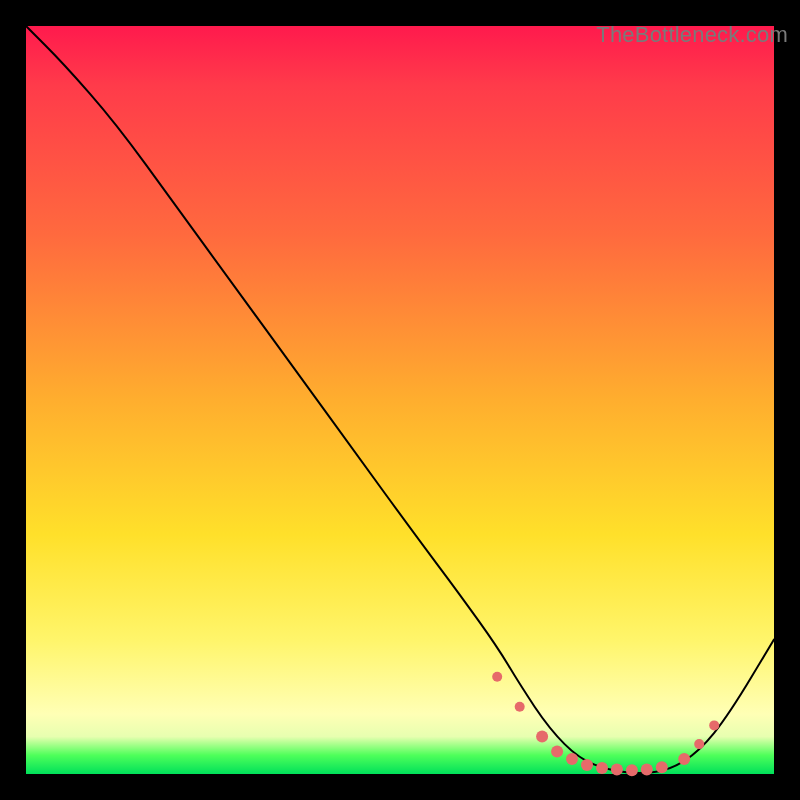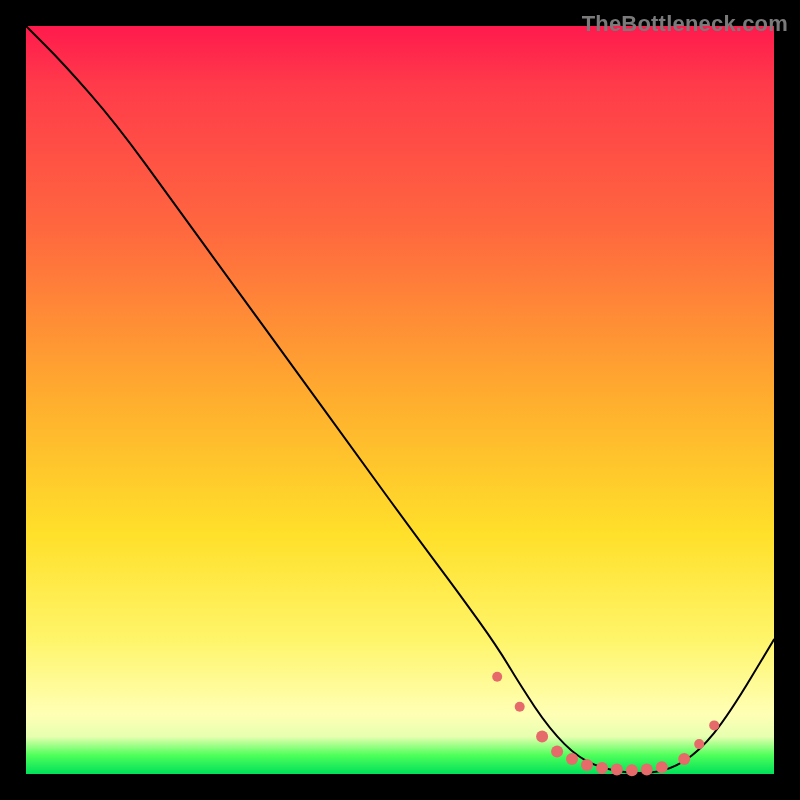--- a/index.html
+++ b/index.html
@@ -52,26 +52,26 @@
     stroke-width: 2;
     stroke-linejoin: round;
     stroke-linecap: round;
   }
   .marker {
     fill: #e66a6a;
     stroke: none;
   }
   .watermark {
     position: absolute;
-    top: 11px;
+    top: 22px;
     right: 12px;
     color: #7a7a7a;
     font-size: 22px;
     letter-spacing: 0.2px;
-    font-weight: 700;
+    font-weight: 400;
     user-select: none;
   }
 </style>
 </head>
 <body>
 
 <div class="frame">
   <div class="plot">
     <svg class="curve-svg" viewBox="0 0 748 748">
       <path id="curve-path" class="curve-path" d="M 0.0 0.0 Q 0.0 0.0 18.7 18.7 Q 37.4 37.4 63.6 67.3 Q 89.8 97.2 119.7 138.4 Q 149.6 179.5 179.5 220.7 Q 209.4 261.8 239.4 302.9 Q 269.3 344.1 299.2 385.2 Q 329.1 426.4 359.0 467.5 Q 389.0 508.6 411.4 538.6 Q 433.8 568.5 452.5 594.7 Q 471.2 620.8 482.5 639.5 Q 493.7 658.2 508.6 680.7 Q 523.6 703.1 538.6 718.1 Q 553.5 733.0 568.5 738.6 Q 583.4 744.3 598.4 746.1 Q 613.4 748.0 628.3 746.1 Q 643.3 744.3 658.2 734.9 Q 673.2 725.6 688.2 706.9 Q 703.1 688.2 725.6 650.8 T 748.0 613.4"></path>

